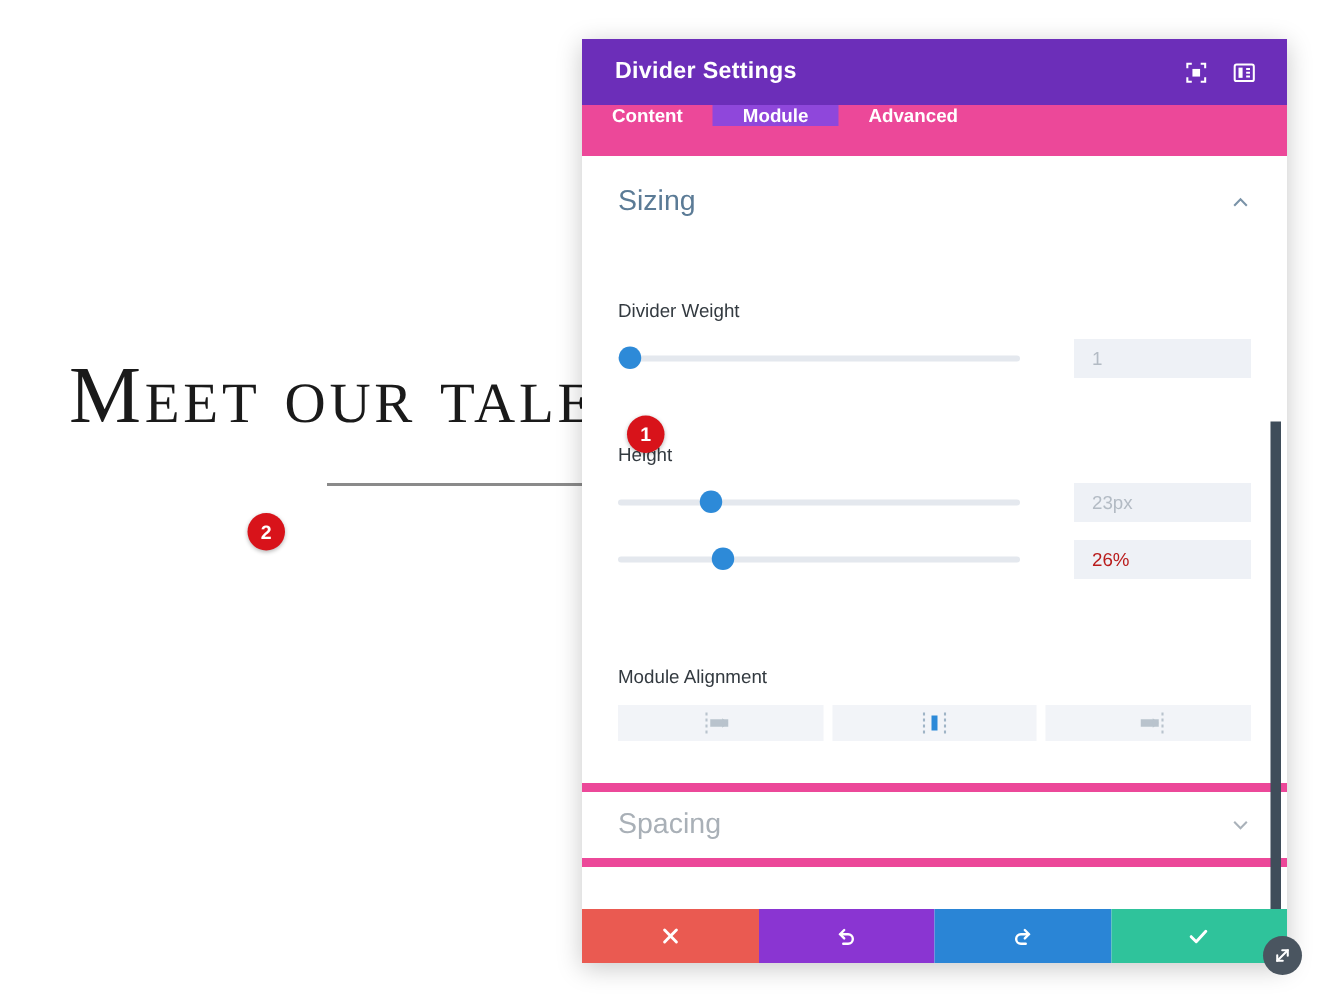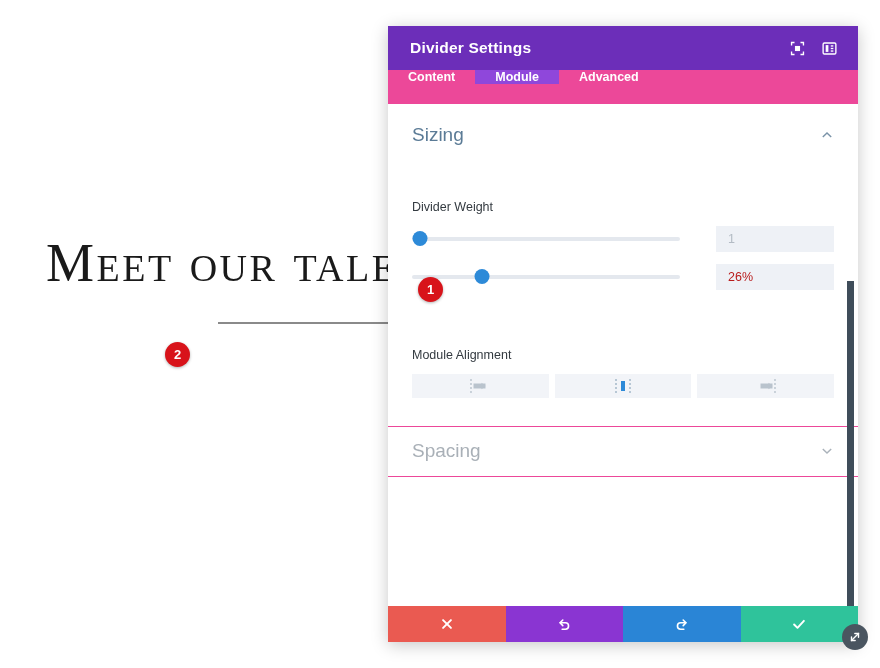--- a/index.html
+++ b/index.html
@@ -153,21 +153,21 @@
     color: #fff; font-size: 13px; font-weight: bold;
     display: flex; align-items: center; justify-content: center;
     box-shadow: 0 1px 3px rgba(0,0,0,.3);
     z-index: 20;
   }
   #badge-width  { left: 418px; top: 277px; }
   #badge-align  { left: 165px; top: 342px; }
 
   
   .section-collapsed {
-    border-top: 1px solid #ec4899;
+    border-top: 6px solid #ec4899;
     height: 49.5px;
     display: flex; align-items: center;
     padding: 0 24px;
     cursor: pointer;
   }
   .section-title-collapsed {
     flex: 1; font-size: 19px; color: #a9b0b7; font-weight: normal;
   }
   .chev-grey { width: 14px; height: 14px; color: #aab2ba; }
 
@@ -257,20 +257,30 @@
         <div class="field-label">Divider Weight</div>
         <div class="field-row">
           <div class="slider-wrap">
             <div class="slider-track"></div>
             <div class="slider-knob" style="left:3%"></div>
           </div>
           <input class="value-input placeholder" value="1" style="">
         </div>
       </div>
 
+      <div class="field">
+        <div class="field-label">Height</div>
+        <div class="field-row">
+          <div class="slider-wrap">
+            <div class="slider-track"></div>
+            <div class="slider-knob" style="left:23%"></div>
+          </div>
+          <input class="value-input placeholder" value="23px" style="">
+        </div>
+      </div>
 
       <div class="field">
         <div class="field-row">
           <div class="slider-wrap">
             <div class="slider-track"></div>
             <div class="slider-knob" style="left:26%"></div>
           </div>
           <input class="value-input" value="26%" style="">
         </div>
       </div>

